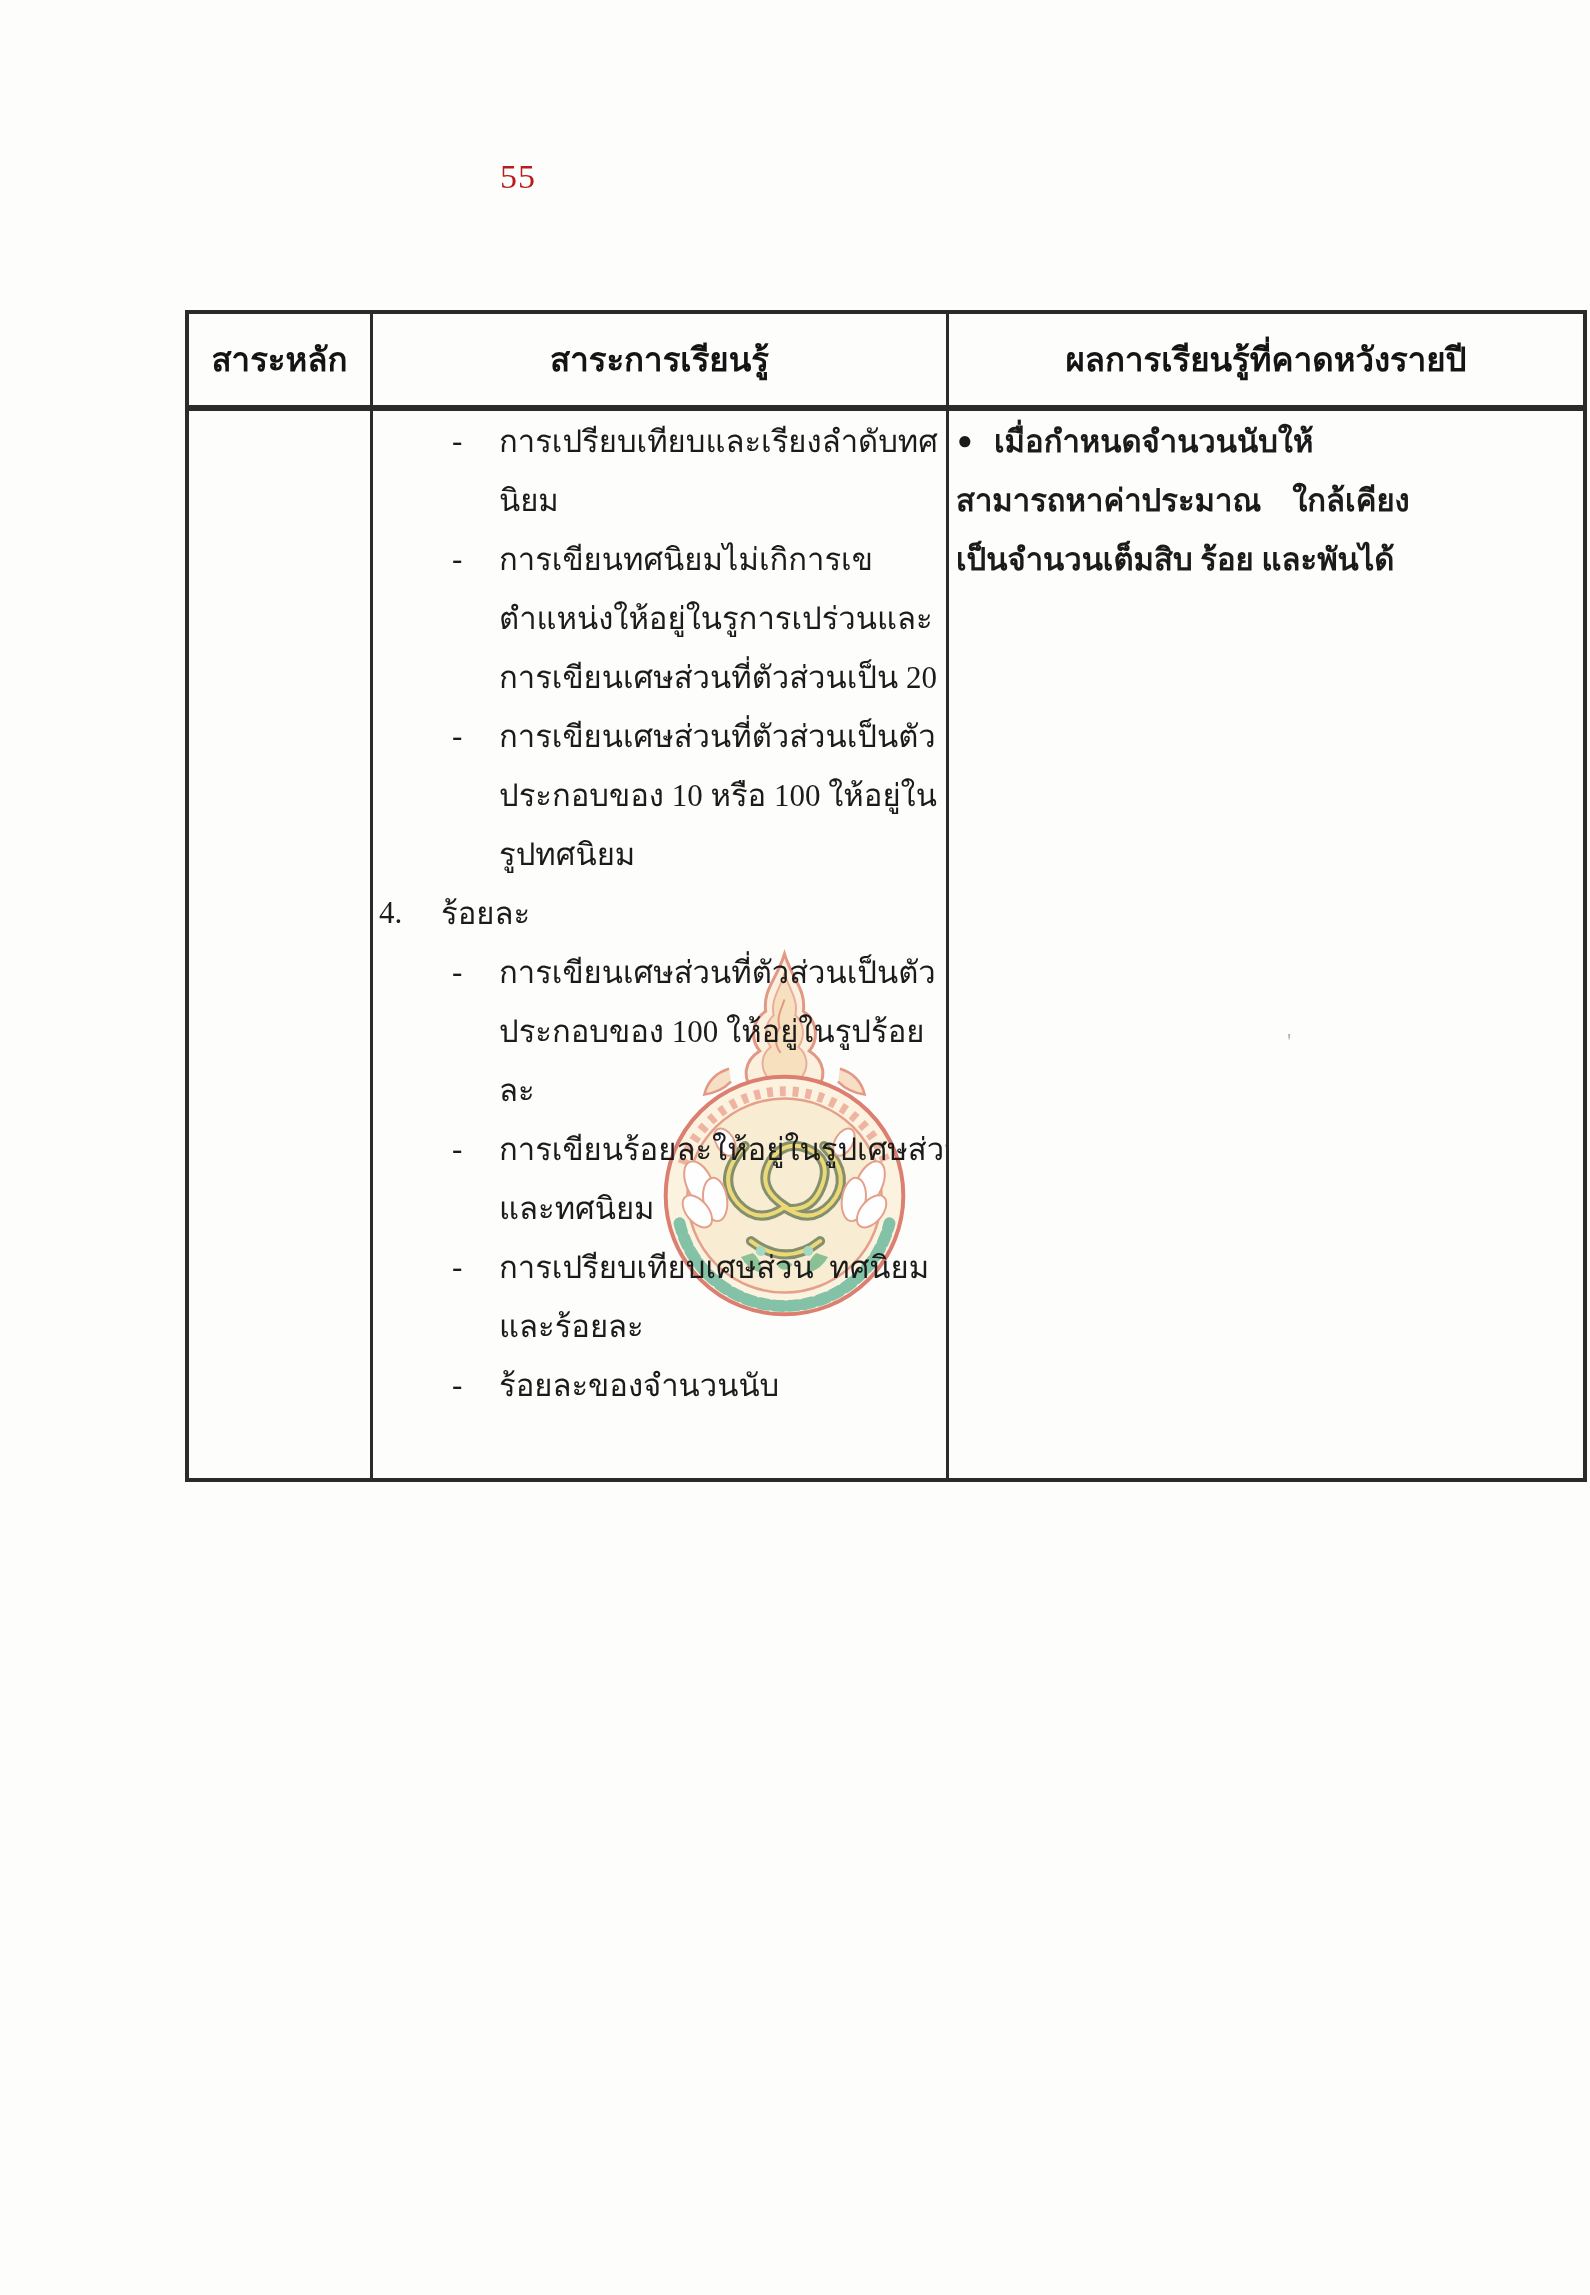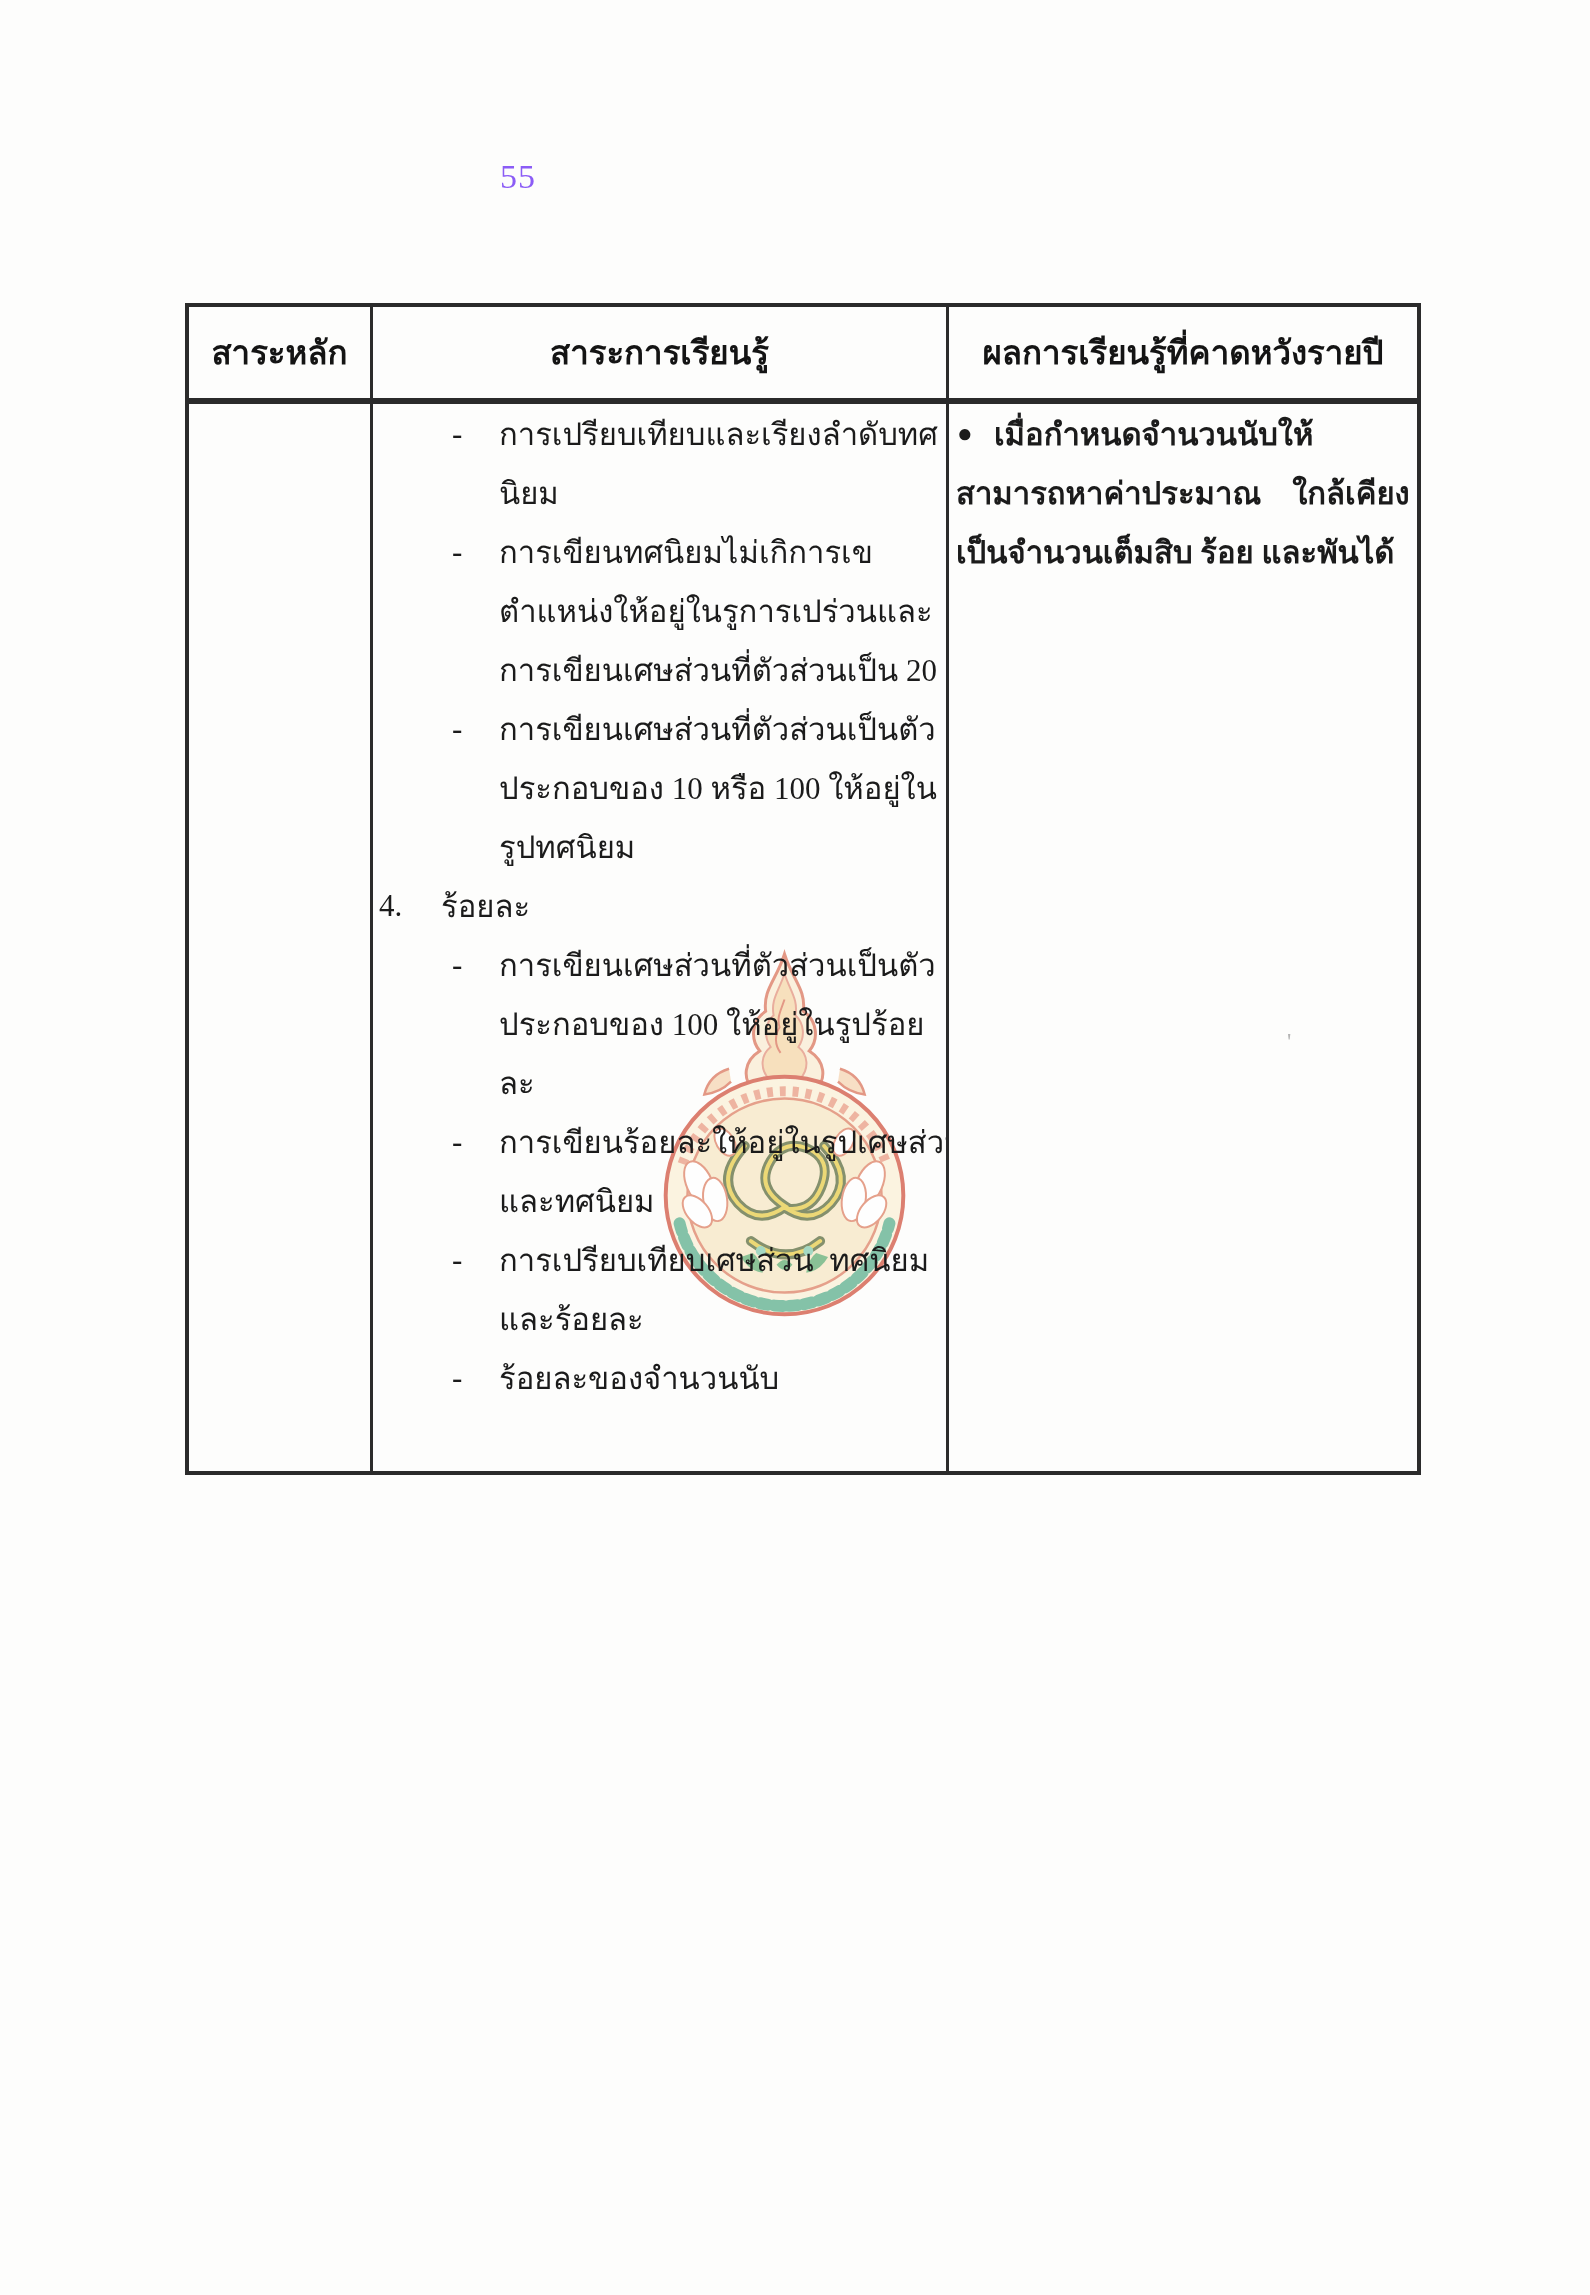--- a/index.html
+++ b/index.html
@@ -7,26 +7,26 @@
   .page {
     position: relative;
     width: 1591px; height: 2296px;
     background: #fdfdfc;
     font-family: "Liberation Serif", "DejaVu Serif", serif;
     color: #1b1b1b;
     overflow: hidden;
   }
   .pageno {
     position: absolute; left: 500px; top: 158px;
-    font-size: 34px; letter-spacing: 1px; color:#8b5cf6;
+    font-size: 34px; letter-spacing: 1px; color:#b91c1c;
   }
   
   .tbl {
-    position: absolute; left: 185px; top: 303px;
-    width: 1236px; height: 1172px;
+    position: absolute; left: 185px; top: 310px;
+    width: 1402px; height: 1172px;
     border: 4px solid #2b2b2b;
     display: grid;
     grid-template-columns: 184px 576px 1fr;
     grid-template-rows: 97px 1fr;
     background: transparent;
     z-index: 2;
   }
   .cell { overflow: hidden; position: relative; }
   .vline { border-right: 3px solid #2b2b2b; }
   .hd {

